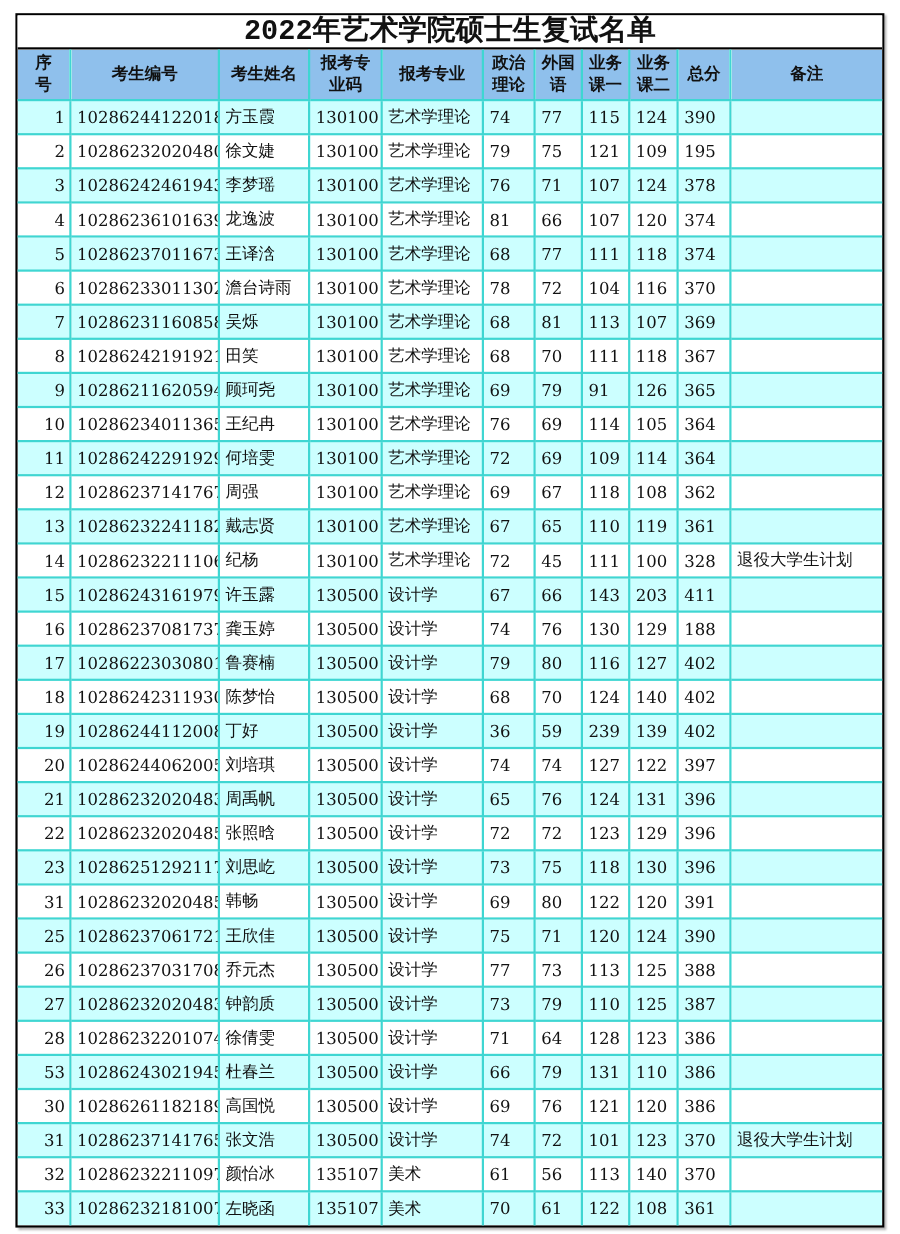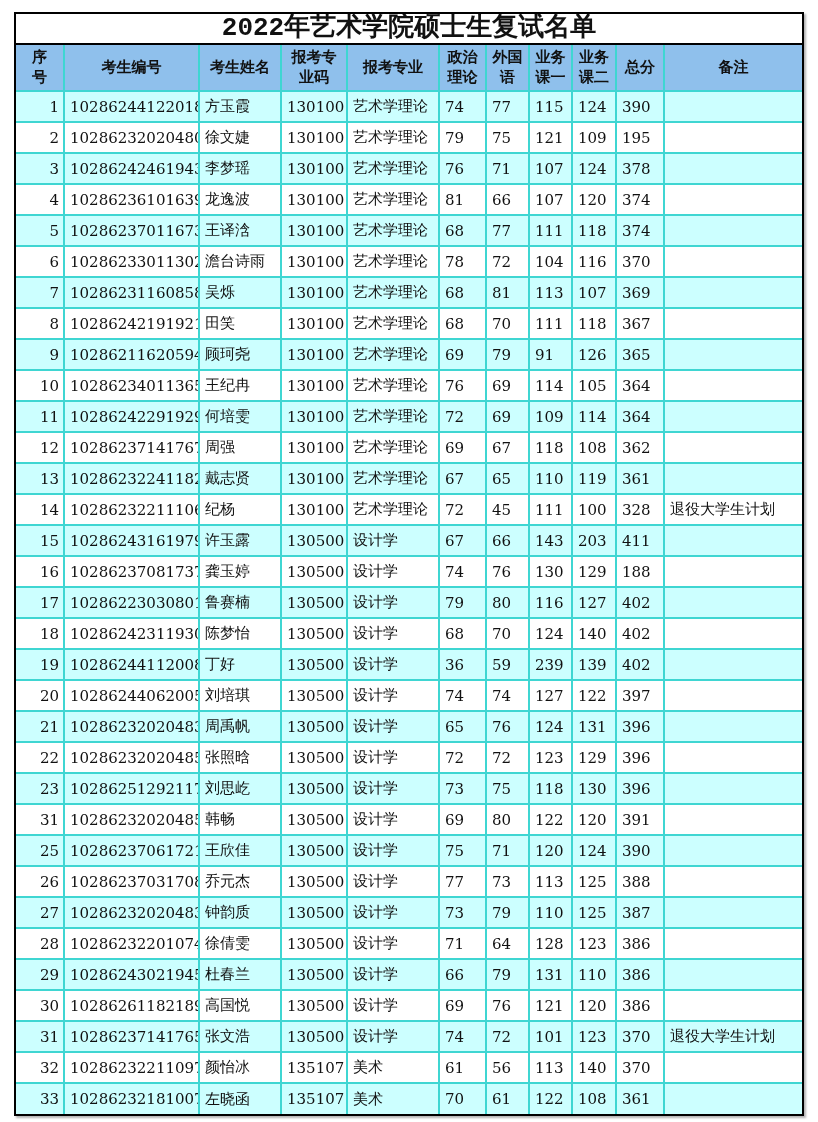--- a/index.html
+++ b/index.html
@@ -471,21 +471,21 @@
           <td>130500</td>
           <td>设计学</td>
           <td>71</td>
           <td>64</td>
           <td>128</td>
           <td>123</td>
           <td>386</td>
           <td></td>
         </tr>
         <tr class="odd">
-          <td class="num">29</td>
+          <td class="num">53</td>
           <td>102862430219459</td>
           <td>杜春兰</td>
           <td>130500</td>
           <td>设计学</td>
           <td>66</td>
           <td>79</td>
           <td>131</td>
           <td>110</td>
           <td>386</td>
           <td></td>

